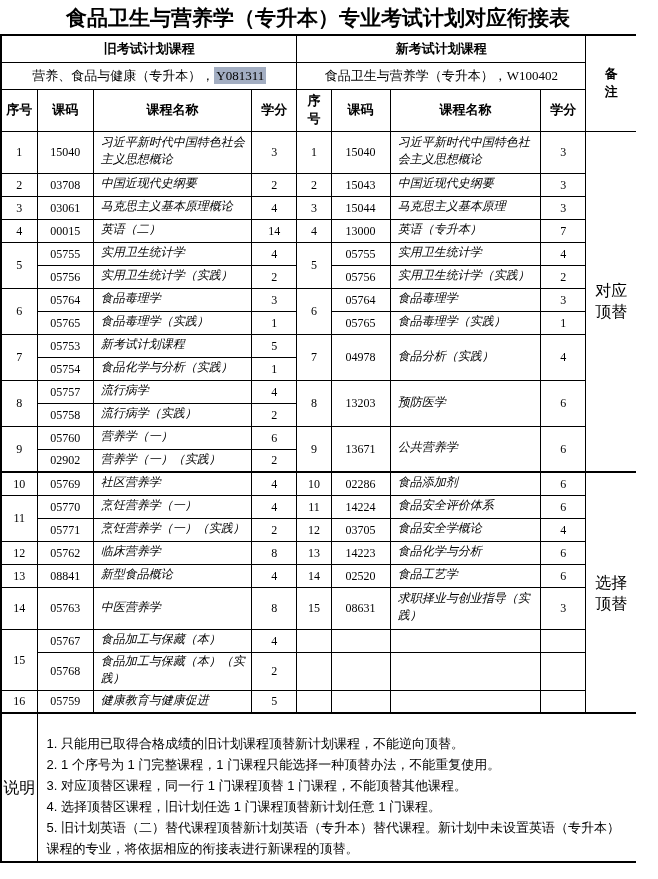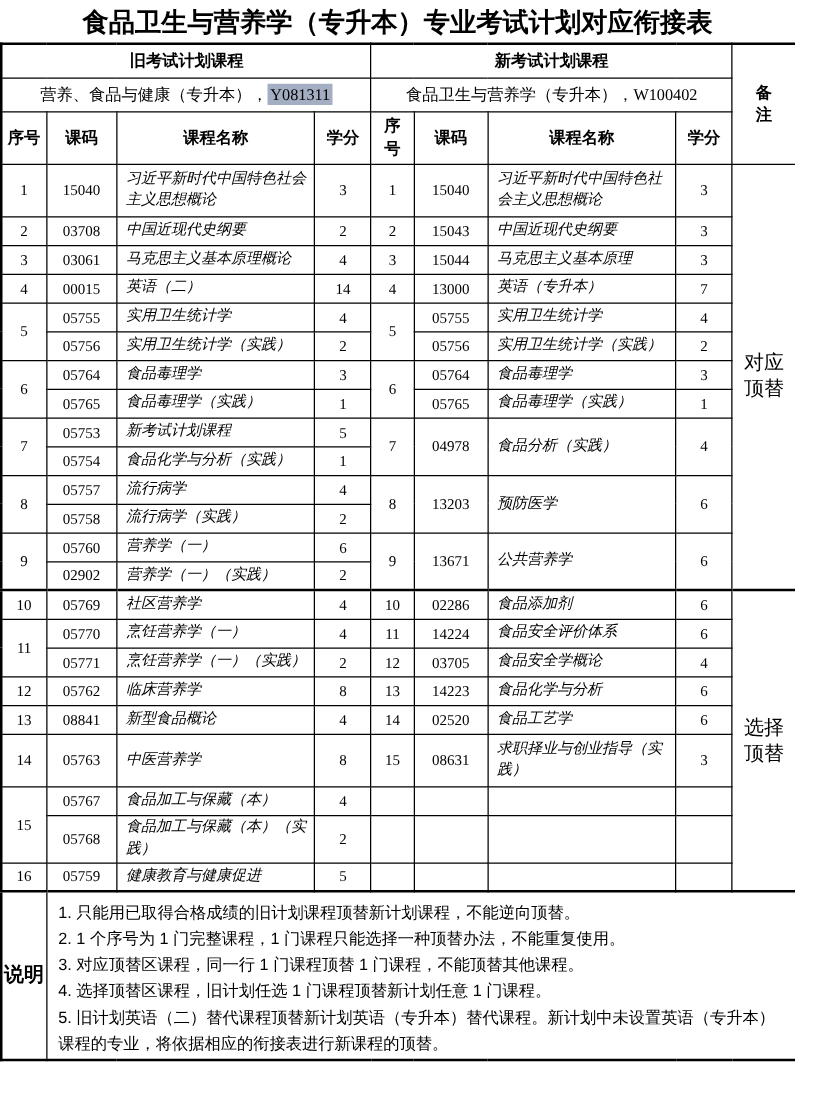--- a/index.html
+++ b/index.html
@@ -41,25 +41,25 @@
   tr.tall { height: 42px; }
   tr.mid { height: 38px; }
   th { font-size: 13px; font-weight: bold; text-align: center; }
   td.c { text-align: center; }
   td.l { text-align: left; padding: 0 1px 2px 7px; line-height: 17px; font-style: italic; }
   .subhdr td { font-size: 13px; text-align: center; }
   tr.sec > td, tr.sec > th { border-top: 2px solid #000; }
   .stack2 { display: inline-block; width: 2.1em; line-height: 21px; font-size: 16px; text-align: center; }
   .stack1 { display: inline-block; width: 1.1em; line-height: 18px; }
   .hl { padding: 1px 2px; }
-  td.noteslabel { text-align: center; vertical-align: middle; font-weight: bold; }
+  td.noteslabel { text-align: center; vertical-align: middle; }
   td.notescell {
     vertical-align: top;
     text-align: left;
-    padding: 5px 6px 2px 9px;
+    padding: 19px 6px 2px 9px;
     font-family: "Liberation Sans", "DejaVu Sans", sans-serif;
   }
   .note { font-size: 13px; line-height: 21px; }
   .noteslabel .stack2 { font-family: "Liberation Sans", "DejaVu Sans", sans-serif; line-height: 28px; }
 </style>
 </head>
 <body>
 
 <div class="page">
   <div class="title">食品卫生与营养学（专升本）专业考试计划对应衔接表</div>

